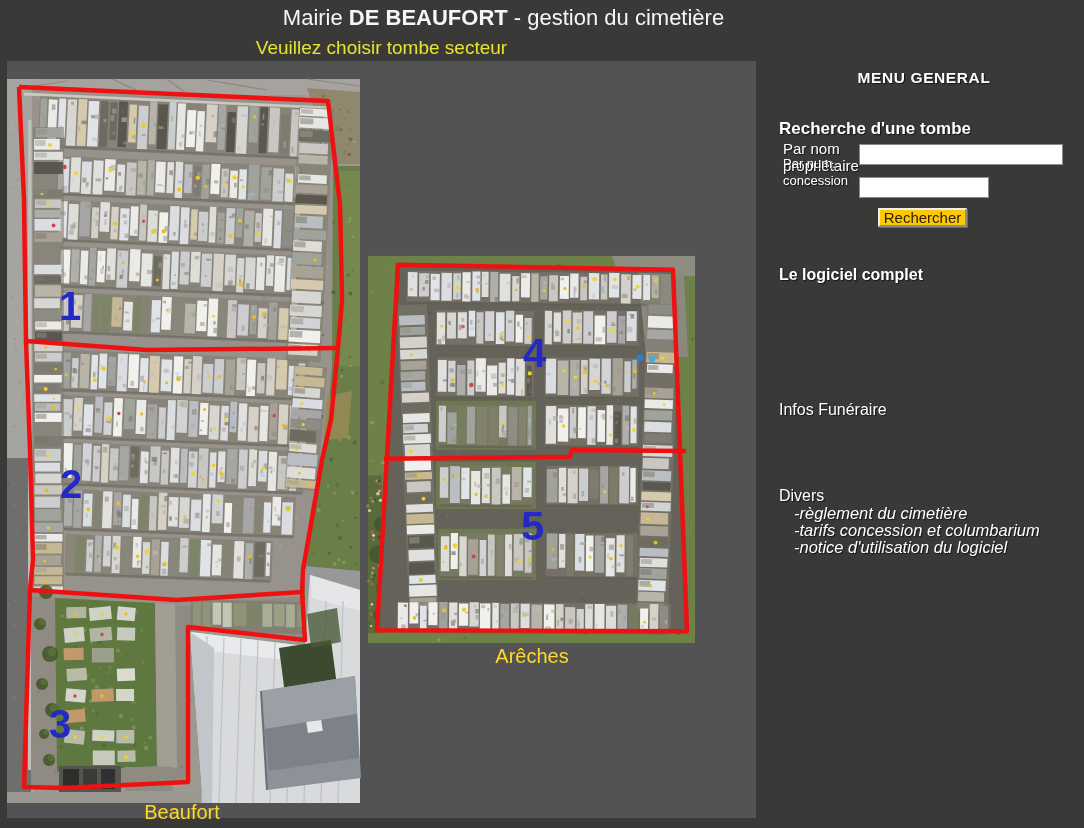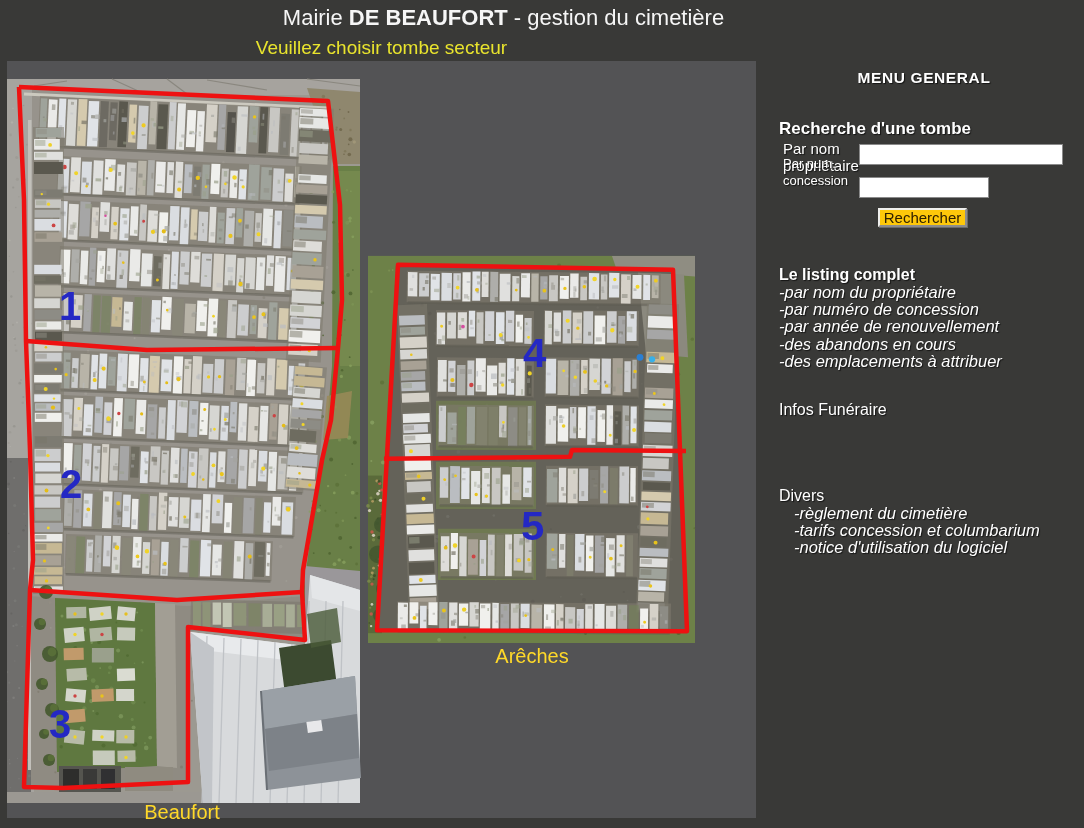--- a/index.html
+++ b/index.html
@@ -2420,20 +2420,19 @@
   <div class="abs w" style="left:27px;top:141px;font-size:15px;line-height:16.5px">Par nom<br>propriétaire</div>
 
   <div class="abs" style="left:103px;top:144px;width:202px;height:19px;background:#fff;border:1px solid #8a8a8a"></div>
 
   <div class="abs w" style="left:27px;top:156px;font-size:13px;line-height:16.5px">Par num.<br>concession</div>
 
   <div class="abs" style="left:103px;top:177px;width:128px;height:19px;background:#fff;border:1px solid #8a8a8a"></div>
 
   <div class="abs" style="left:122px;top:208px;width:85px;height:15px;background:#fec80a;border-top:2px solid #efefec;border-left:2px solid #efefec;border-right:2px solid #8c8c8c;border-bottom:2px solid #8c8c8c;box-shadow:1px 1px 0 #6a6a68;color:#2e2000;font-size:15px;text-align:center;line-height:15px">Rechercher</div>
 
-  <div class="abs w" style="left:23px;top:266px;font-size:16px;font-weight:bold">Le listing complet</div>
-  <div class="abs w it" style="left:23px;top:284px">-par nom du propriétaire<br>-par numéro de concession<br>-par année de renouvellement<br>-des abandons en cours<br>-des emplacements à attribuer</div>
+  <div class="abs w" style="left:23px;top:266px;font-size:16px;font-weight:bold">Le logiciel complet</div>
 
   <div class="abs w" style="left:23px;top:401px;font-size:16px;font-weight:normal">Infos Funéraire</div>
 
   <div class="abs w" style="left:23px;top:487px;font-size:16px;font-weight:normal">Divers</div>
   <div class="abs w it" style="left:38px;top:505px">-règlement du cimetière<br>-tarifs concession et columbarium<br>-notice d'utilisation du logiciel</div>
 </div>
 
 </body></html>

